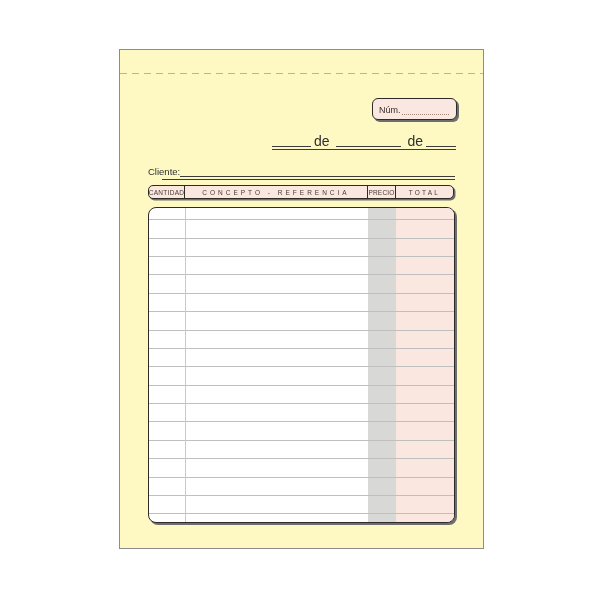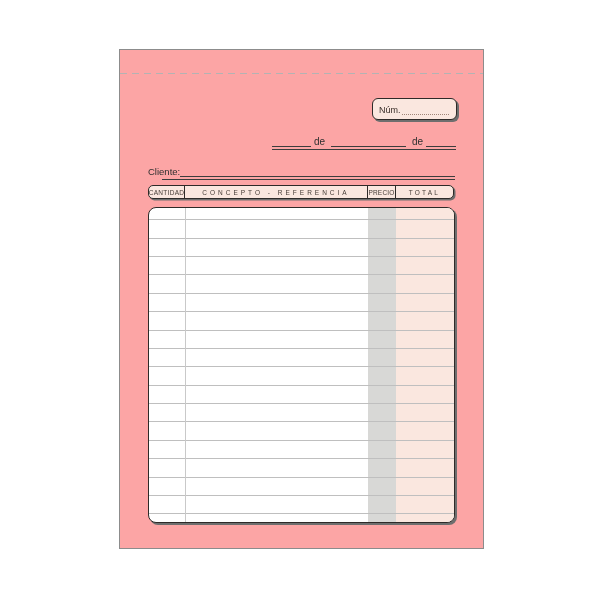--- a/index.html
+++ b/index.html
@@ -10,21 +10,21 @@
     position: relative;
     overflow: hidden;
   }
   .canvas { position: absolute; inset: 0; width: 600px; height: 600px; }
 
   
   .page {
     position: absolute;
     left: 119px; top: 49px;
     width: 365px; height: 500px;
-    background: #fca5a5;
+    background: #fef9c3;
     border: 1px solid #8c8c8c;
   }
 
   
   .perforation {
     position: absolute;
     left: 0; right: 0; top: 23px;
     height: 1px;
     background-image: repeating-linear-gradient(to right, #b3b3b3 0 7px, transparent 7px 12px);
   }
@@ -64,21 +64,21 @@
     align-items: flex-end;
   }
   .date-seg {
     height: 100%;
     border-bottom: 1px solid #3c3c3c;
   }
   .seg1 { width: 39px; }
   .seg2 { flex: 1; margin: 0 3px; }
   .seg3 { width: 30px; }
   .de-label {
-    font-size: 10px;
+    font-size: 14px;
     color: #2f2f2f;
     line-height: 11px;
     padding: 0 3px;
     white-space: nowrap;
   }
   .date-underline {
     position: absolute;
     left: 152px; top: 99px;
     width: 184px; height: 1px;
     background: #3c3c3c;

